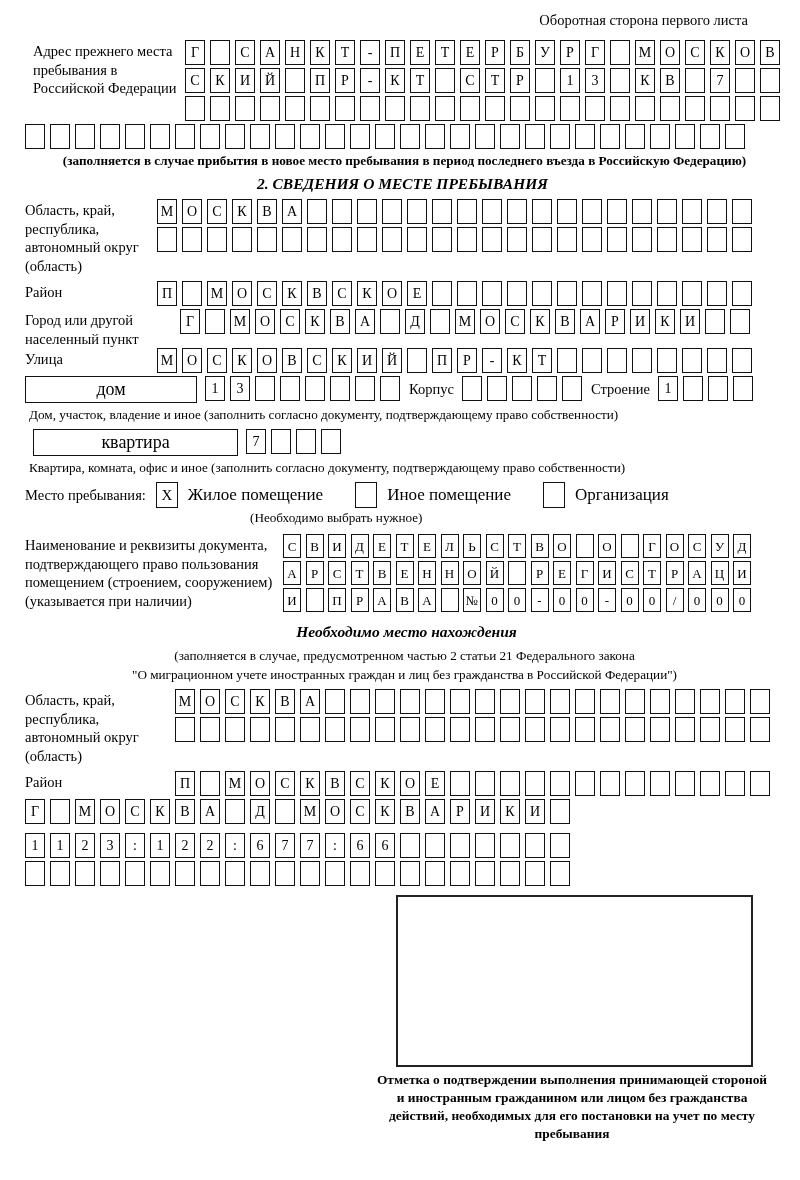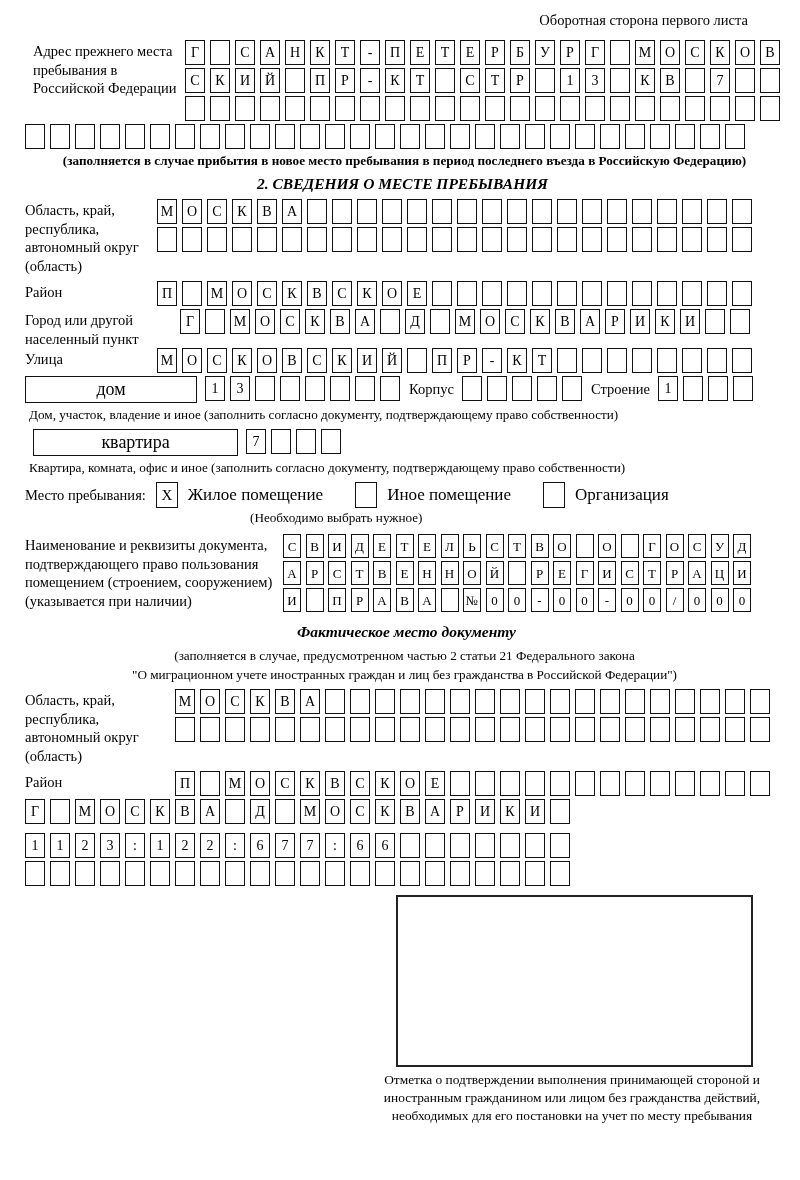--- a/index.html
+++ b/index.html
@@ -50,21 +50,21 @@
 
   .gap2 { margin-bottom:2px; }
   .mt6 { margin-top:6px; }  .mt8 { margin-top:8px;margin-left:8px; }
 
   .stamp-box {
     margin:6px 0 4px 371px; width:357px; height:172px;
     border:2px solid #222; background:#fff;
   }
   .stamp-note {
     margin-left:347px; width:400px; text-align:center;
-    font-weight:normal; font-size:13.4px; line-height:18px;
+    font-weight:bold; font-size:13.4px; line-height:18px;
   }
 </style>
 </head>
 <body>
 
 <div class="page">
 
   <div class="top-header">Оборотная сторона первого листа</div>
 
   <div class="frow mt8">
@@ -452,21 +452,21 @@
           <span class="cell">0</span>
           <span class="cell">0</span>
           <span class="cell">/</span>
           <span class="cell">0</span>
           <span class="cell">0</span>
           <span class="cell">0</span>
         </div>
     </div>
   </div>
 
-  <div class="sec-title mt8">Фактическое место документу</div>
+  <div class="sec-title mt8">Необходимо место нахождения</div>
   <div class="caption" style="margin-bottom:0;">(заполняется в случае, предусмотренном частью 2 статьи 21 Федерального закона</div>
   <div class="caption">"О миграционном учете иностранных граждан и лиц без гражданства в Российской Федерации")</div>
 
   <div class="frow">
     <div class="flabel w150">Область, край, республика, автономный округ (область)</div>
     <div>
       <div class="cellrow">
           <span class="cell">М</span>
           <span class="cell">О</span>
           <span class="cell">С</span>

